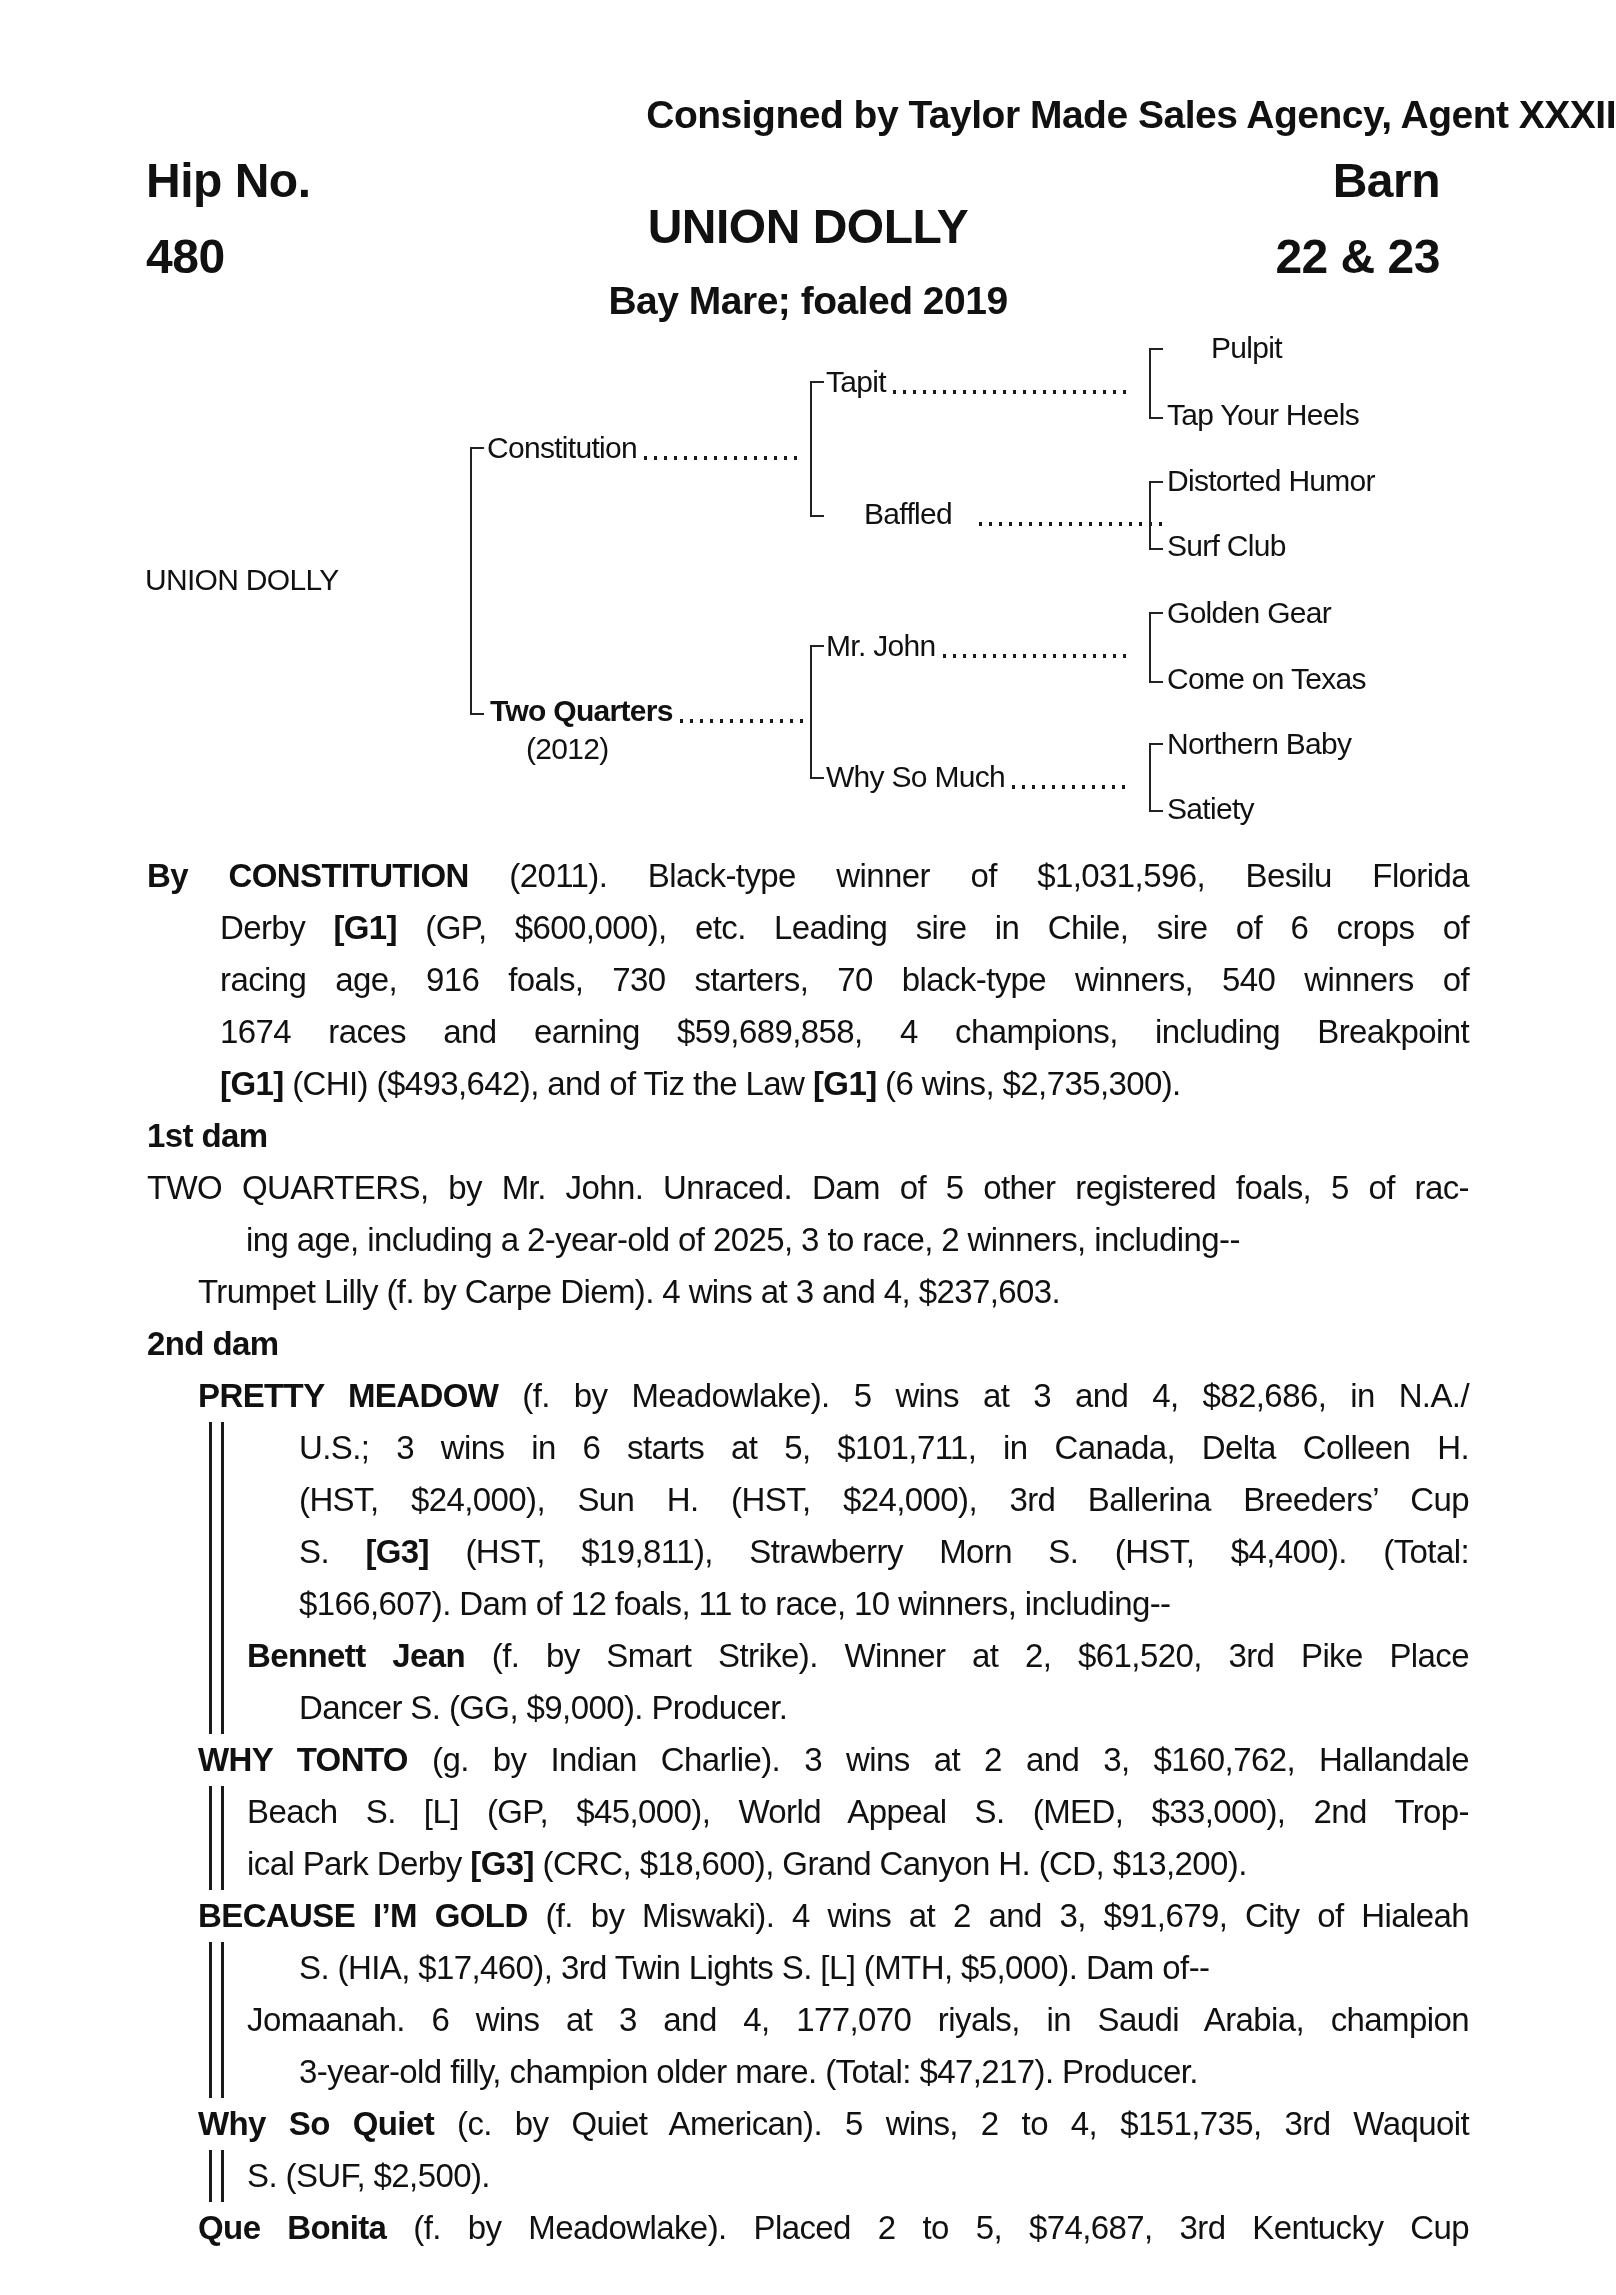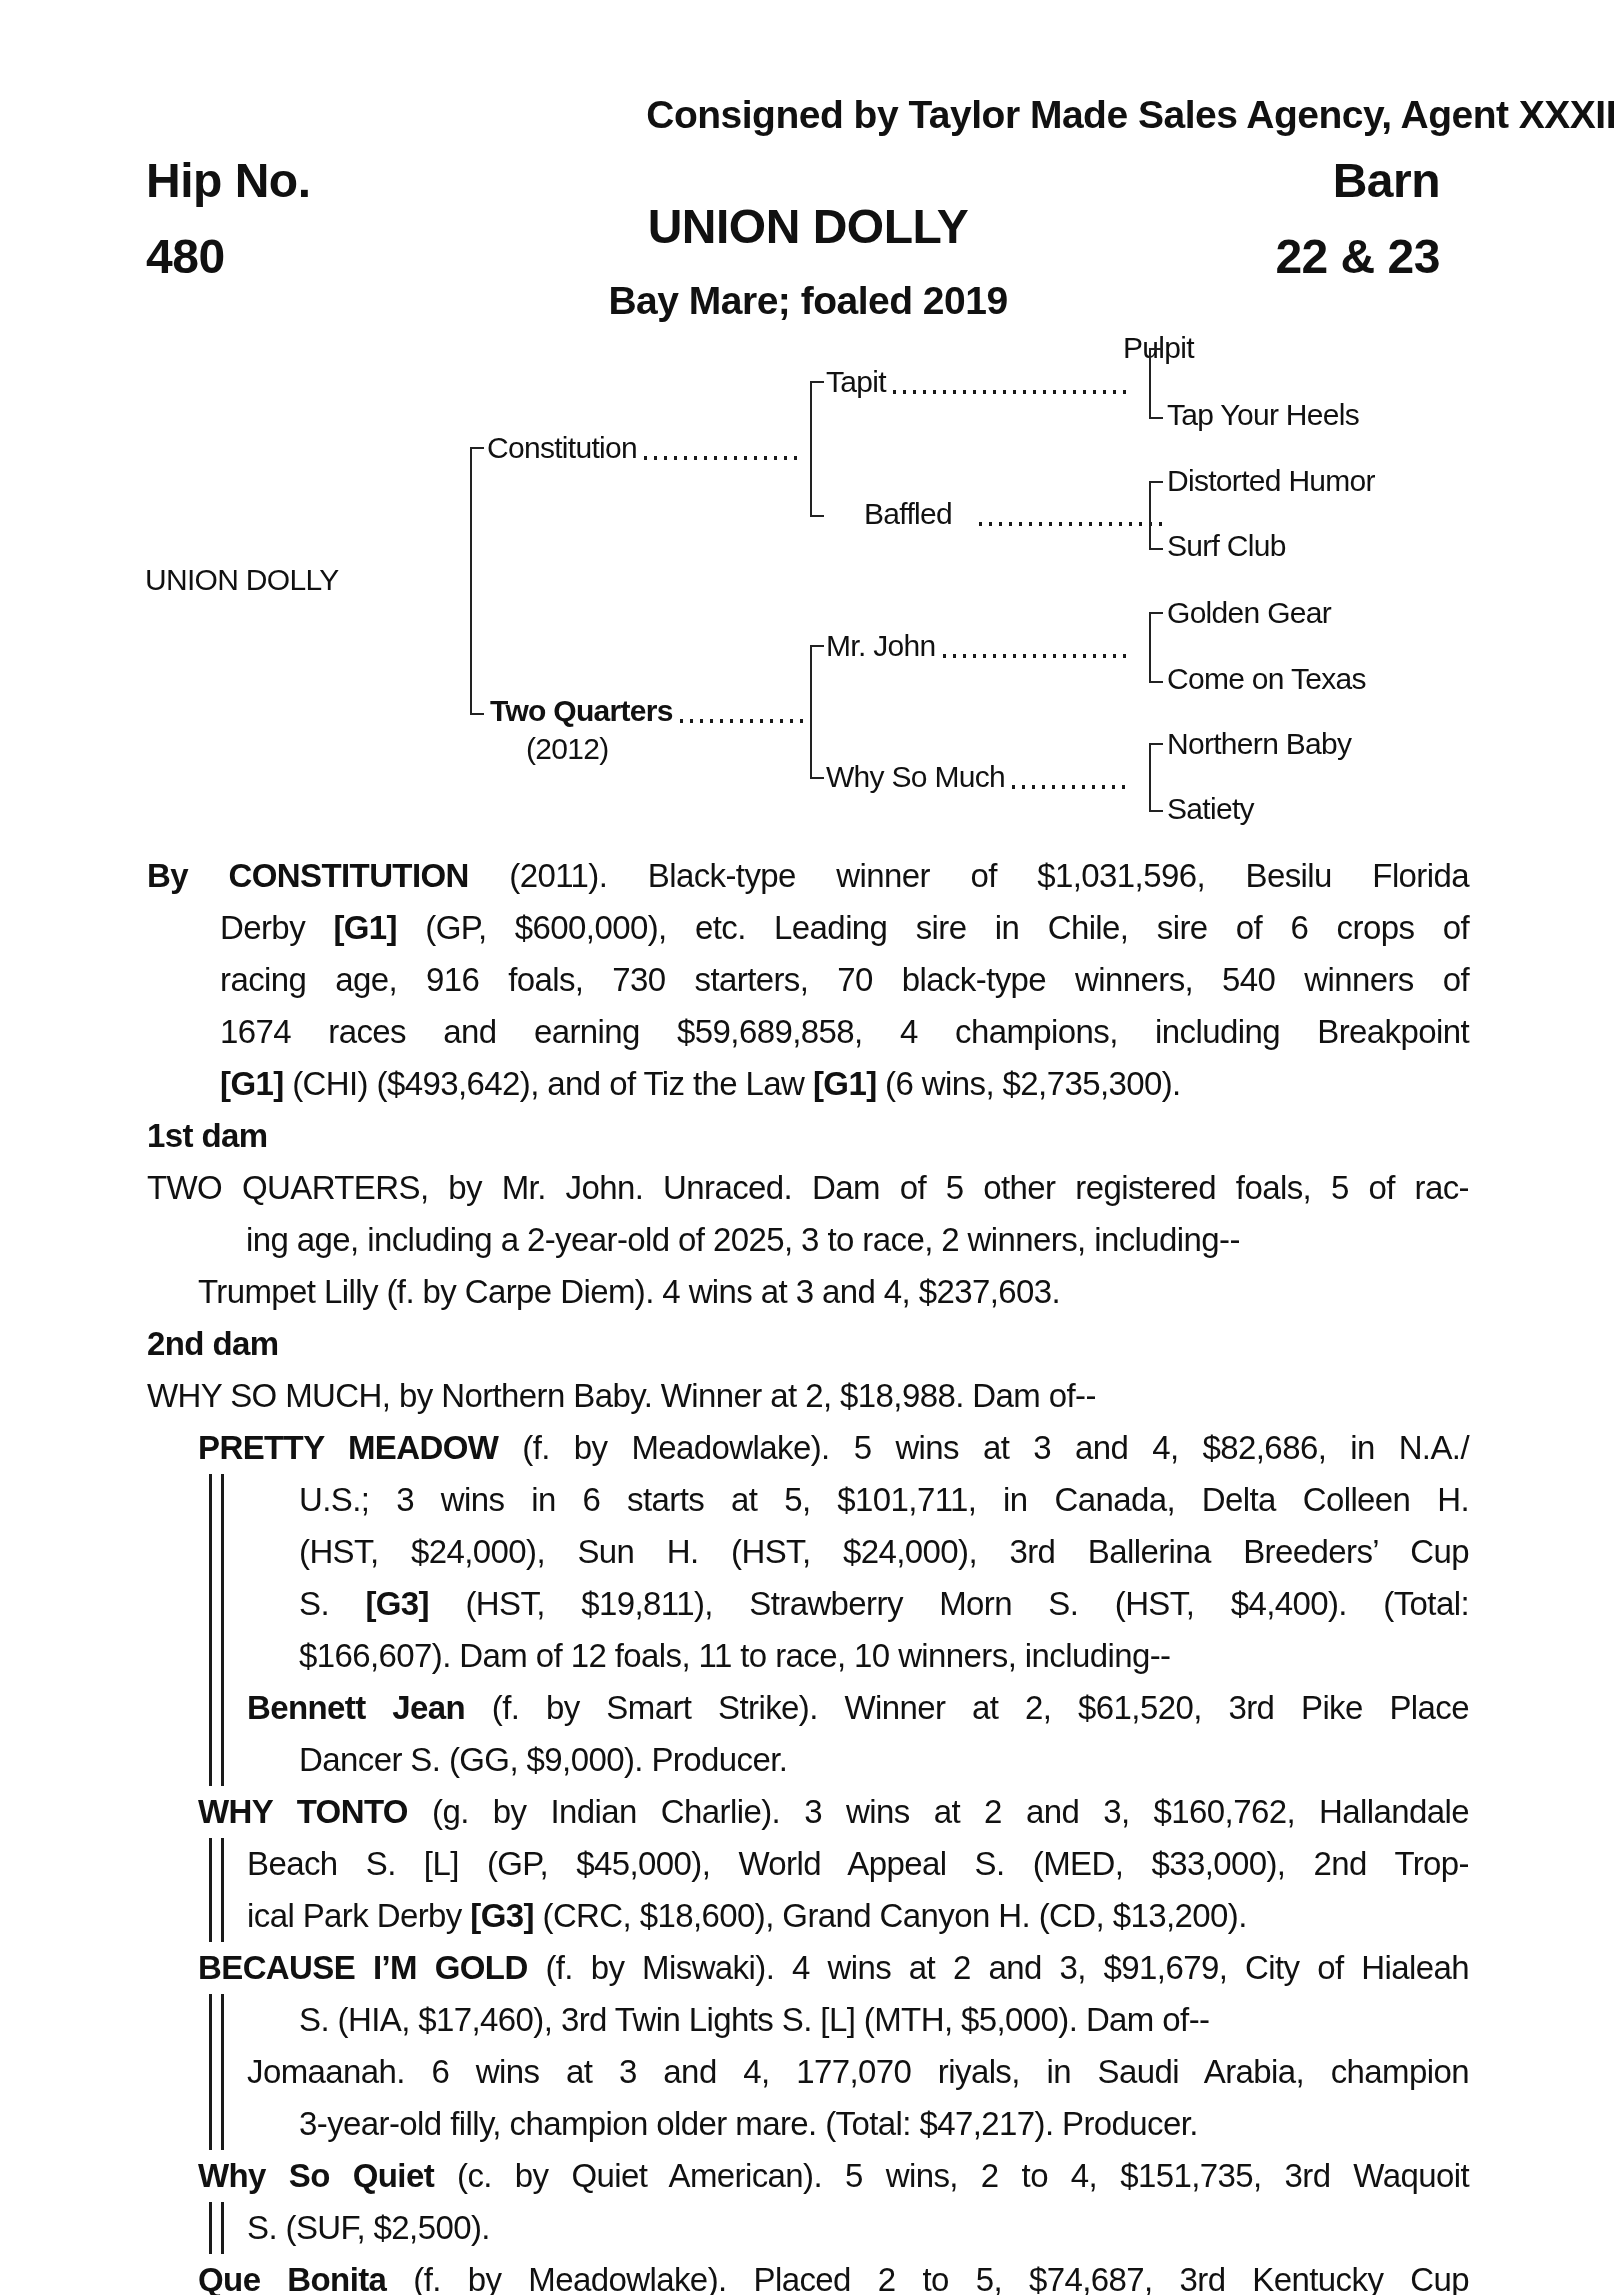--- a/index.html
+++ b/index.html
@@ -71,21 +71,21 @@
         <span class="leader"></span>
       </div>
       <div class="tnode" style="left: 826px; top: 626px; width: 303px;">
         <span>Mr. John</span>
         <span class="leader"></span>
       </div>
       <div class="tnode" style="left: 826px; top: 757px; width: 303px;">
         <span>Why So Much</span>
         <span class="leader"></span>
       </div>
-      <div class="tnode" style="left: 1123px; top: 328px;">
+      <div class="tnode" style="left: 1211px; top: 328px;">
         <span>Pulpit</span>
       </div>
       <div class="tnode" style="left: 1167px; top: 395px;">
         <span>Tap Your Heels</span>
       </div>
       <div class="tnode" style="left: 1167px; top: 461px;">
         <span>Distorted Humor</span>
       </div>
       <div class="tnode" style="left: 1167px; top: 526px;">
         <span>Surf Club</span>
@@ -115,21 +115,20 @@
       <div class="cline just" style="padding-left: 0px;"><b>By CONSTITUTION</b><span> (2011). Black-type winner of $1,031,596, Besilu Florida</span></div>
       <div class="cline just" style="padding-left: 73px;"><span>Derby </span><b>[G1]</b><span> (GP, $600,000), etc. Leading sire in Chile, sire of 6 crops of</span></div>
       <div class="cline just" style="padding-left: 73px;"><span>racing age, 916 foals, 730 starters, 70 black-type winners, 540 winners of</span></div>
       <div class="cline just" style="padding-left: 73px;"><span>1674 races and earning $59,689,858, 4 champions, including Breakpoint</span></div>
       <div class="cline" style="padding-left: 73px;"><b>[G1]</b><span> (CHI) ($493,642), and of Tiz the Law </span><b>[G1]</b><span> (6 wins, $2,735,300).</span></div>
       <div class="cline" style="padding-left: 0px;"><b>1st dam</b></div>
       <div class="cline just" style="padding-left: 0px;"><span>TWO QUARTERS, by Mr. John. Unraced. Dam of 5 other registered foals, 5 of rac-</span></div>
       <div class="cline" style="padding-left: 99px;"><span>ing age, including a 2-year-old of 2025, 3 to race, 2 winners, including--</span></div>
       <div class="cline" style="padding-left: 51px;"><span>Trumpet Lilly (f. by Carpe Diem). 4 wins at 3 and 4, $237,603.</span></div>
       <div class="cline" style="padding-left: 0px;"><b>2nd dam</b></div>
-      <div class="cline" style="padding-left: 0px;"><span>WHY SO MUCH, by Northern Baby. Winner at 2, $18,988. Dam of--</span></div>
       <div class="cline just" style="padding-left: 51px;"><b>PRETTY MEADOW</b><span> (f. by Meadowlake). 5 wins at 3 and 4, $82,686, in N.A./</span></div>
       <div class="cline just" style="padding-left: 152px;"><div class="rule r1"></div><div class="rule r2"></div><span>U.S.; 3 wins in 6 starts at 5, $101,711, in Canada, Delta Colleen H.</span></div>
       <div class="cline just" style="padding-left: 152px;"><div class="rule r1"></div><div class="rule r2"></div><span>(HST, $24,000), Sun H. (HST, $24,000), 3rd Ballerina Breeders’ Cup</span></div>
       <div class="cline just" style="padding-left: 152px;"><div class="rule r1"></div><div class="rule r2"></div><span>S. </span><b>[G3]</b><span> (HST, $19,811), Strawberry Morn S. (HST, $4,400). (Total:</span></div>
       <div class="cline" style="padding-left: 152px;"><div class="rule r1"></div><div class="rule r2"></div><span>$166,607). Dam of 12 foals, 11 to race, 10 winners, including--</span></div>
       <div class="cline just" style="padding-left: 100px;"><div class="rule r1"></div><div class="rule r2"></div><b>Bennett Jean</b><span> (f. by Smart Strike). Winner at 2, $61,520, 3rd Pike Place</span></div>
       <div class="cline" style="padding-left: 152px;"><div class="rule r1"></div><div class="rule r2"></div><span>Dancer S. (GG, $9,000). Producer.</span></div>
       <div class="cline just" style="padding-left: 51px;"><b>WHY TONTO</b><span> (g. by Indian Charlie). 3 wins at 2 and 3, $160,762, Hallandale</span></div>
       <div class="cline just" style="padding-left: 100px;"><div class="rule r1"></div><div class="rule r2"></div><span>Beach S. [L] (GP, $45,000), World Appeal S. (MED, $33,000), 2nd Trop-</span></div>
       <div class="cline" style="padding-left: 100px;"><div class="rule r1"></div><div class="rule r2"></div><span>ical Park Derby </span><b>[G3]</b><span> (CRC, $18,600), Grand Canyon H. (CD, $13,200).</span></div>

